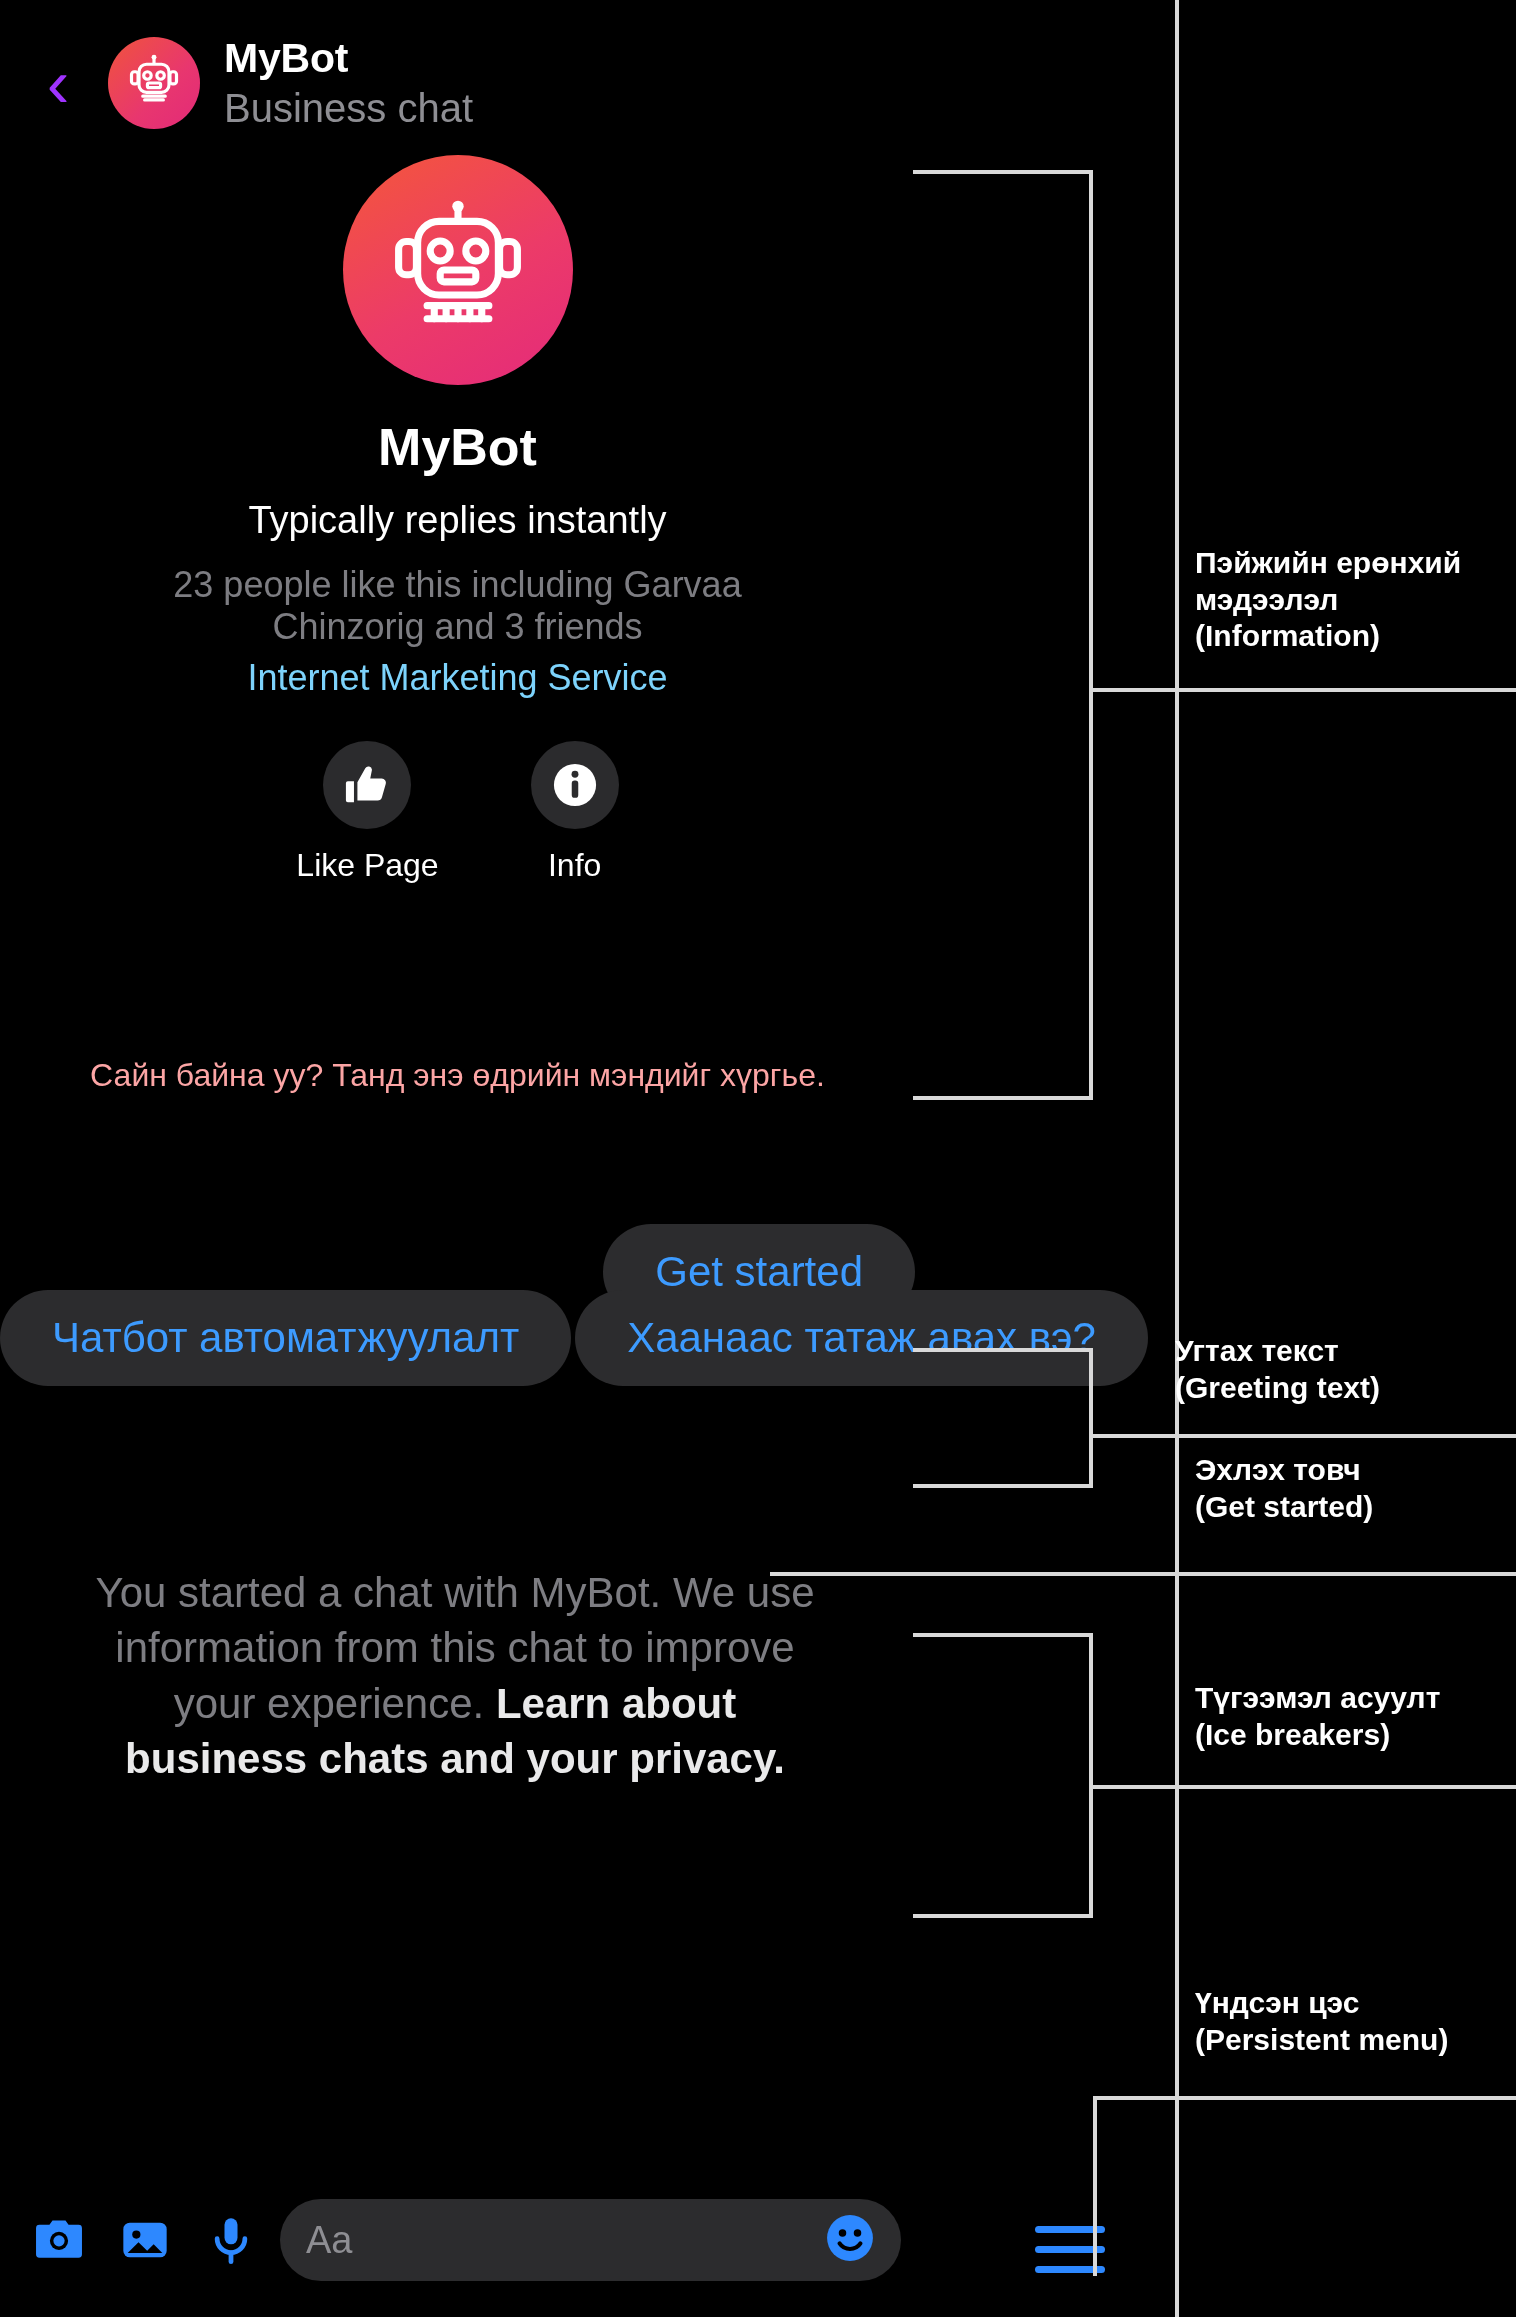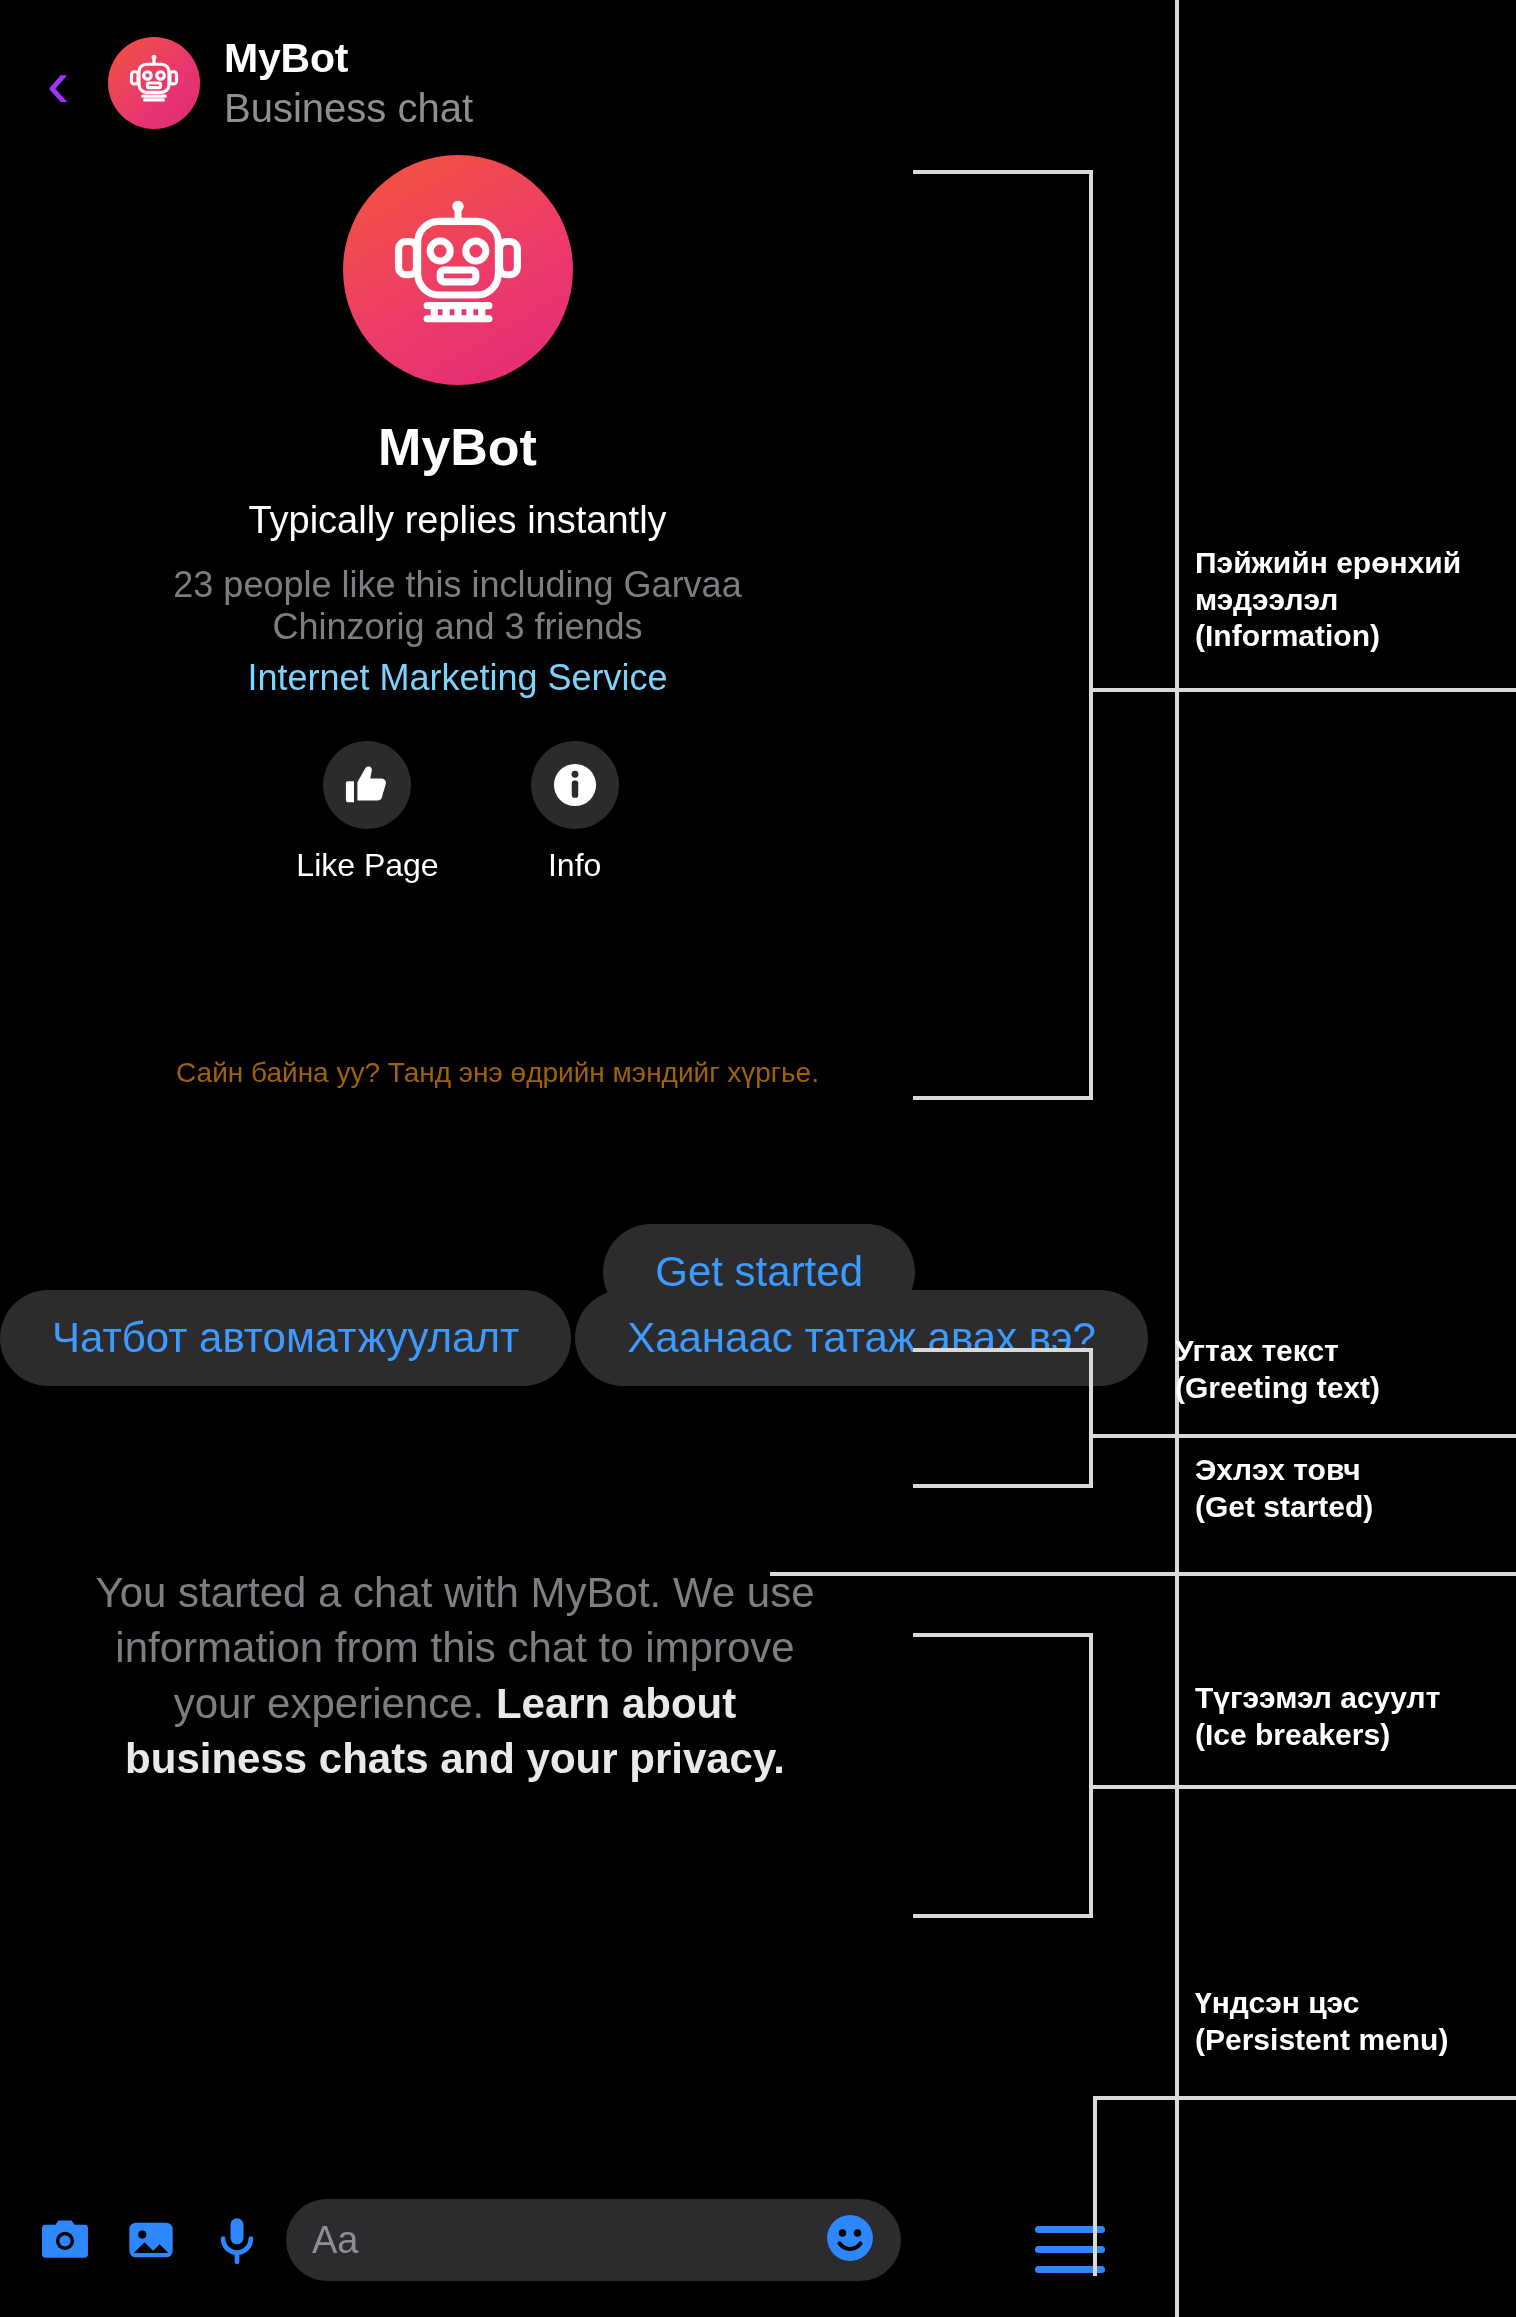--- a/index.html
+++ b/index.html
@@ -126,25 +126,24 @@
     font-size: 32px;
     margin-top: 18px;
   }
 
   
   .greeting {
     position: absolute;
     left: 0; top: 1055px;
     width: 915px;
     text-align: center;
-    color: #a16207;
-    font-size: 28px;
+    color: #fca5a5;
+    font-size: 32px;
     line-height: 1.28;
     padding: 0 70px;
-    margin-left: 40px;
   }
 
   
   .get-started-wrap {
     position: absolute;
     left: 0; top: 1224px;
     width: 915px;
     display: flex;
     justify-content: flex-end;
   }
@@ -183,21 +182,21 @@
   .disclaimer b { color: #e9e9ea; font-weight: bold; }
 
   
   .composer {
     position: absolute;
     left: 0; bottom: 22px;
     width: 915px;
     height: 110px;
     display: flex;
     align-items: center;
-    padding-left: 22px;
+    padding-left: 16px;
   }
   .composer-icon {
     width: 86px;
     display: flex; align-items: center; justify-content: center;
     color: #2d88ff;
   }
   .composer-icon svg { width: 52px; height: 52px; }
   .input-field {
     flex: 1;
     height: 82px;

